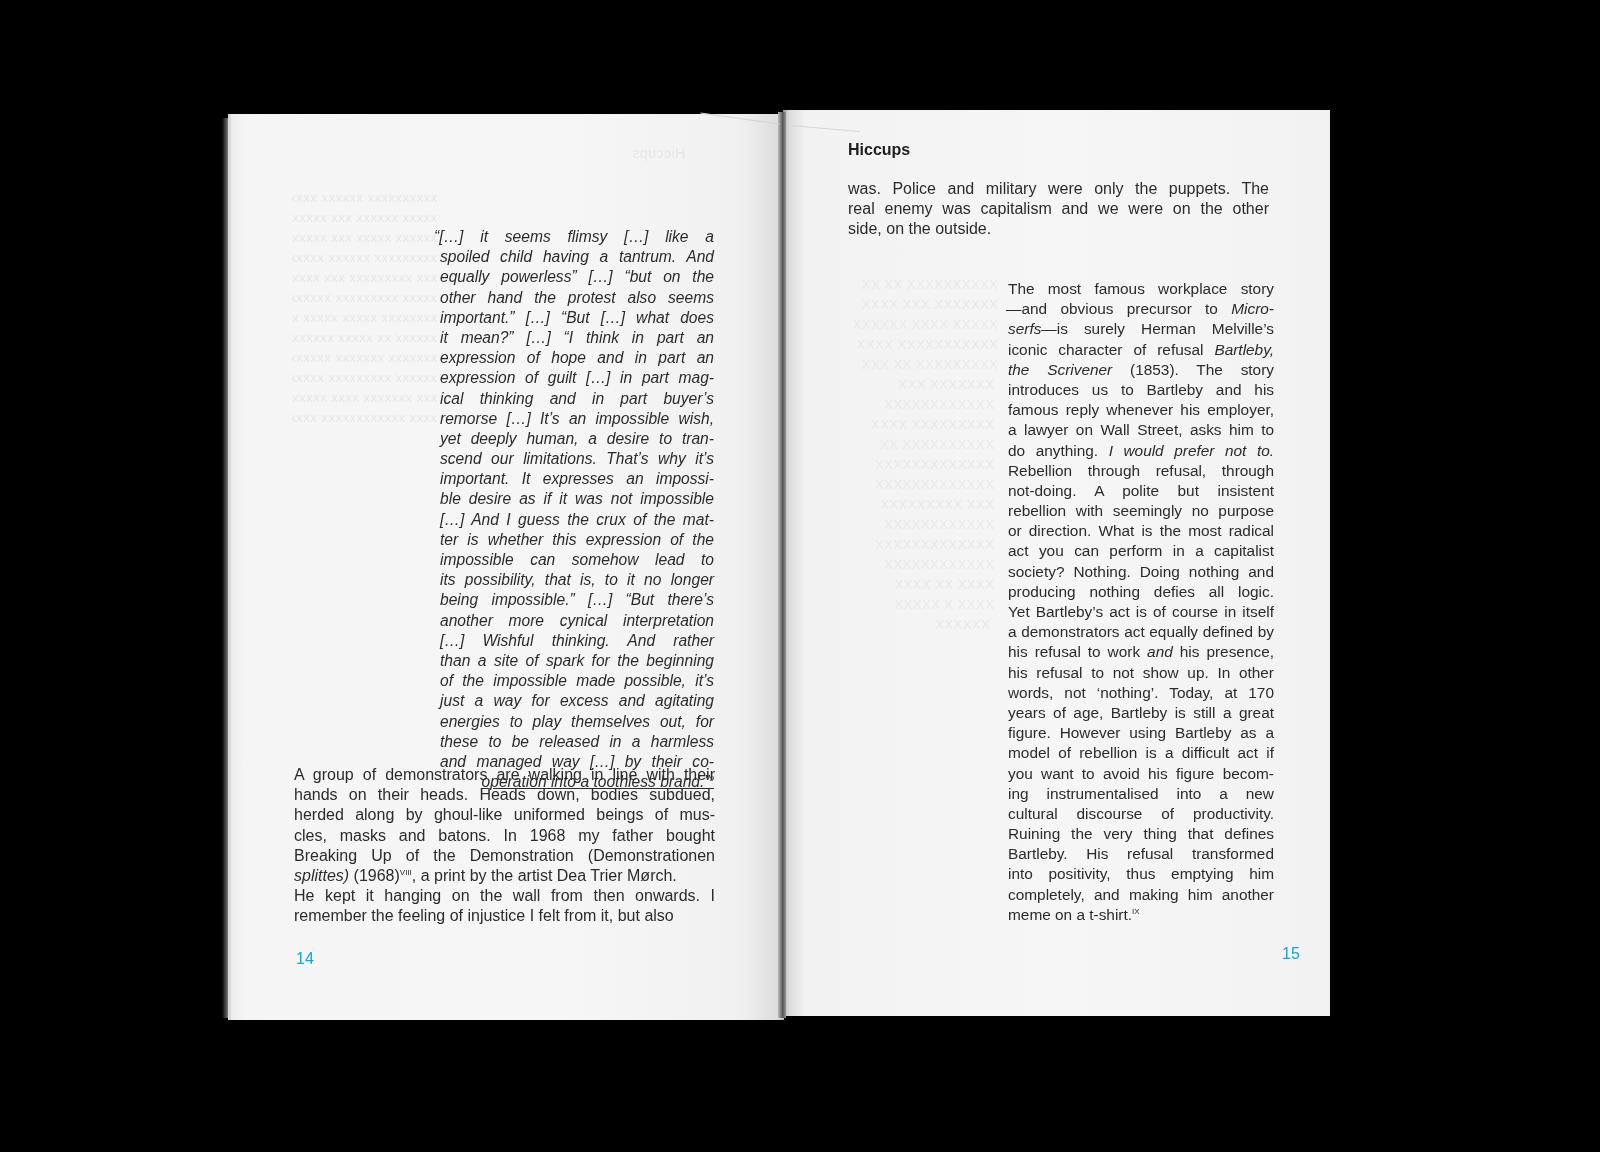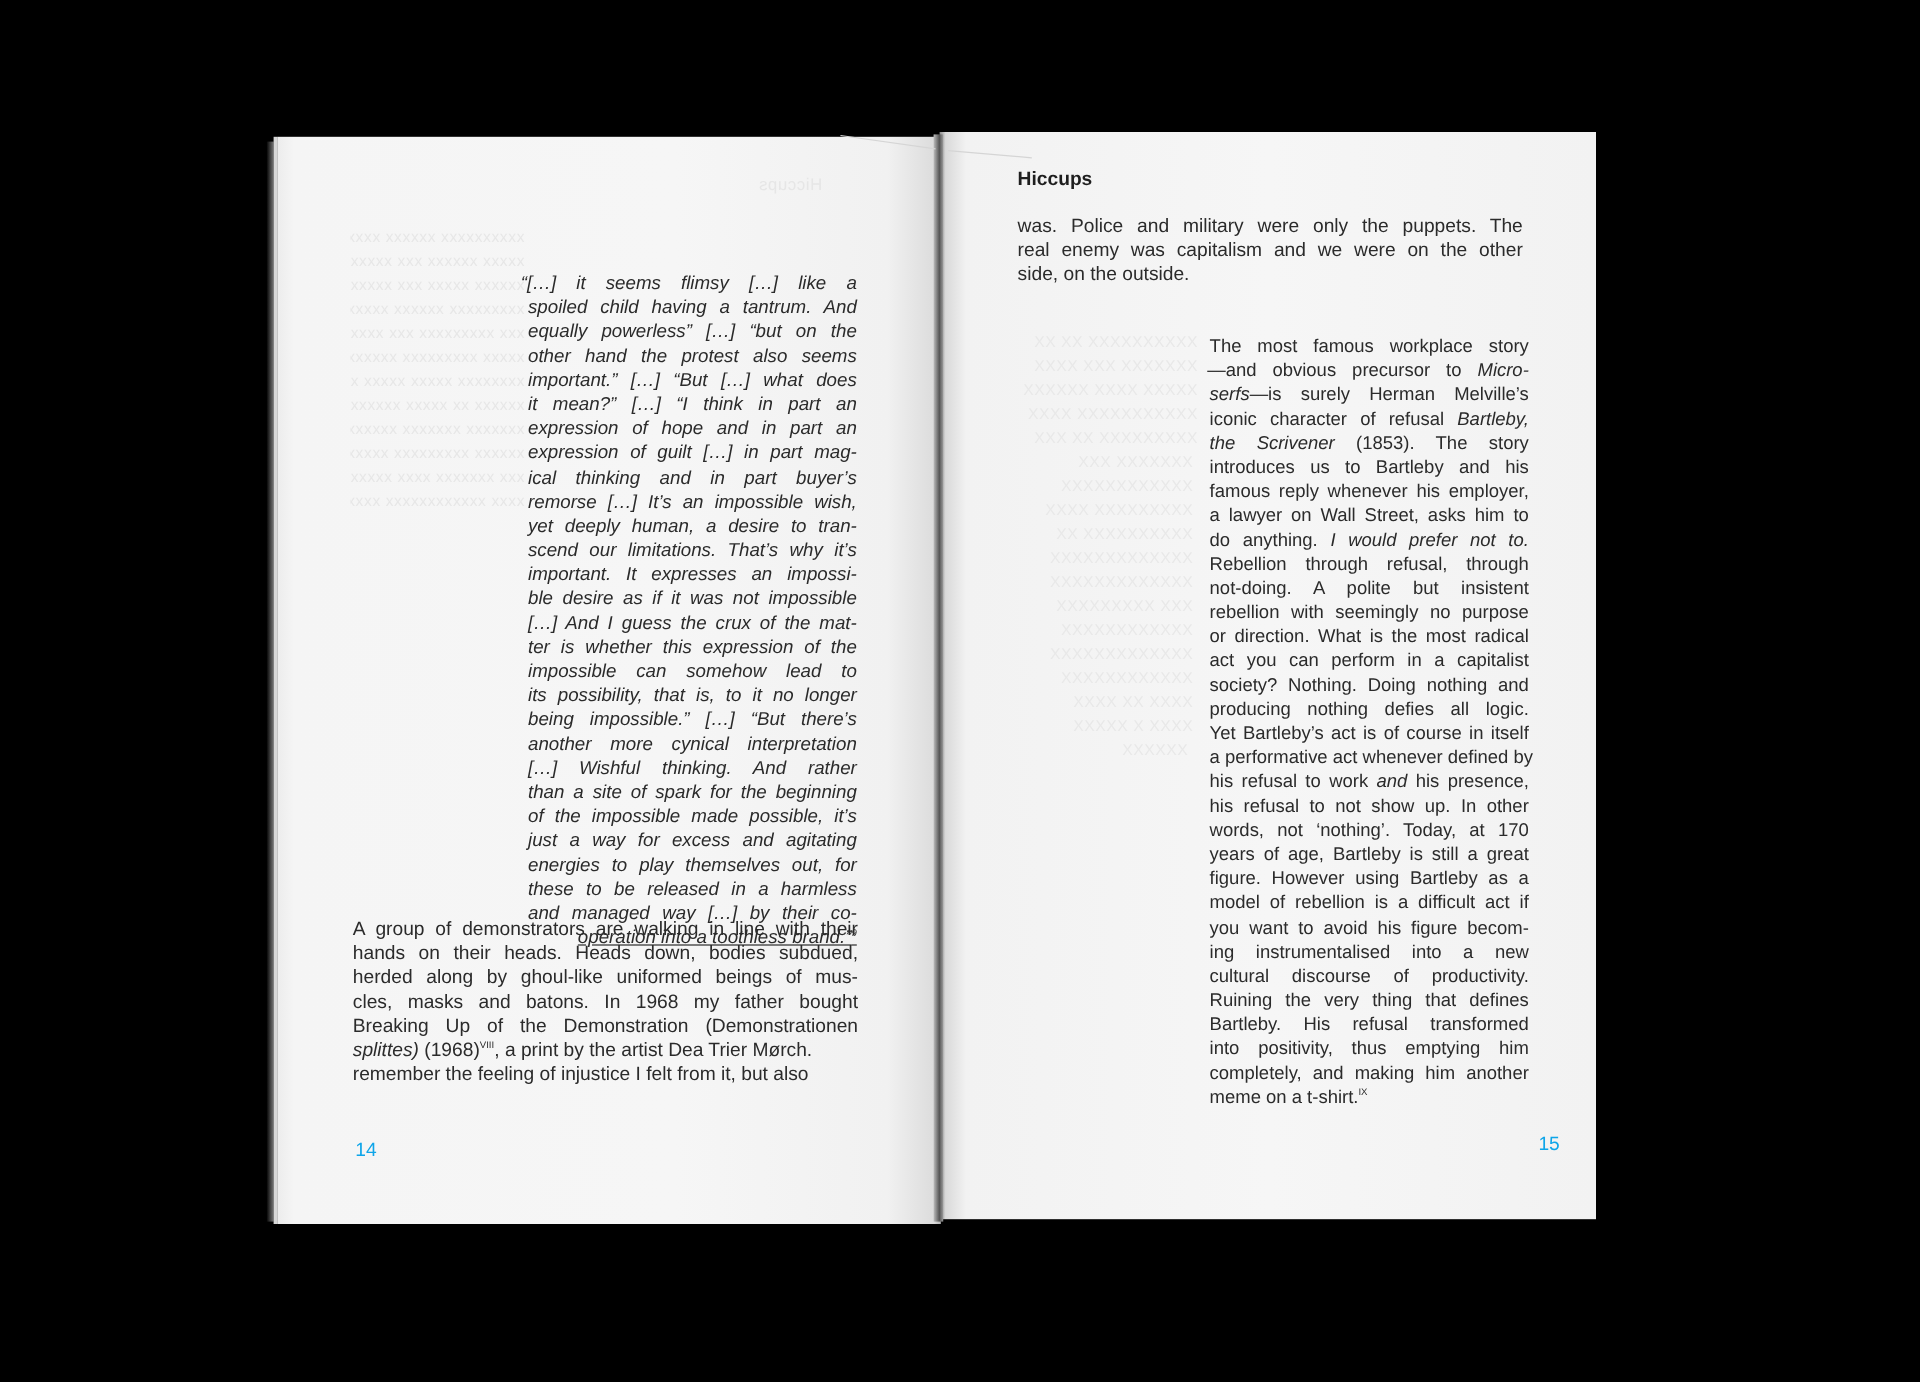--- a/index.html
+++ b/index.html
@@ -147,20 +147,21 @@
   <span class="line last" style="text-align:center; text-align-last:right;text-decoration:underline;"><span>operation into a toothless brand.”</span><span class="sup">9</span></span>
 </div>
 
 <div class="text-block body-left">
   <span class="line">A group of demonstrators are walking in line with their</span>
   <span class="line">hands on their heads. Heads down, bodies subdued,</span>
   <span class="line">herded along by ghoul-like uniformed beings of mus-</span>
   <span class="line">cles, masks and batons. In 1968 my father bought</span>
   <span class="line" style="">Breaking Up of the Demonstration (Demonstrationen</span>
   <span class="line" style="text-align-last:left;"><i>splittes)</i><span> (1968)</span><span class="sup">VIII</span><span>, a print by the artist Dea Trier Mørch.</span></span>
+  <span class="line">He kept it hanging on the wall from then onwards. I</span>
   <span class="line last">remember the feeling of injustice I felt from it, but also</span>
 </div>
 
 <div class="page-number" id="page-number-left">14</div>
 
 <div class="page-title">Hiccups</div>
 
 <div class="text-block body-right-intro">
   <span class="line">was. Police and military were only the puppets. The</span>
   <span class="line">real enemy was capitalism and we were on the other</span>
@@ -178,21 +179,21 @@
   <span class="line">a lawyer on Wall Street, asks him to</span>
   <span class="line"><span>do anything. </span><i>I would prefer not to.</i></span>
   <span class="line">Rebellion through refusal, through</span>
   <span class="line">not-doing. A polite but insistent</span>
   <span class="line">rebellion with seemingly no purpose</span>
   <span class="line">or direction. What is the most radical</span>
   <span class="line">act you can perform in a capitalist</span>
   <span class="line">society? Nothing. Doing nothing and</span>
   <span class="line">producing nothing defies all logic.</span>
   <span class="line">Yet Bartleby’s act is of course in itself</span>
-  <span class="line">a performative act whenever defined by</span>
+  <span class="line">a demonstrators act equally defined by</span>
   <span class="line"><span>his refusal to work </span><i>and</i><span> his presence,</span></span>
   <span class="line">his refusal to not show up. In other</span>
   <span class="line">words, not ‘nothing’. Today, at 170</span>
   <span class="line">years of age, Bartleby is still a great</span>
   <span class="line">figure. However using Bartleby as a</span>
   <span class="line">model of rebellion is a difficult act if</span>
   <span class="line">you want to avoid his figure becom-</span>
   <span class="line">ing instrumentalised into a new</span>
   <span class="line">cultural discourse of productivity.</span>
   <span class="line">Ruining the very thing that defines</span>

